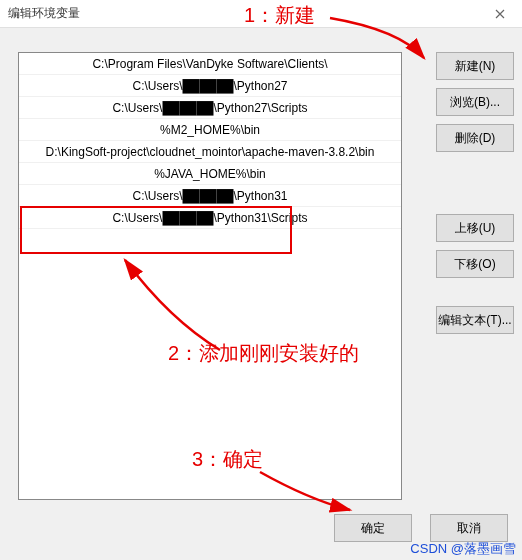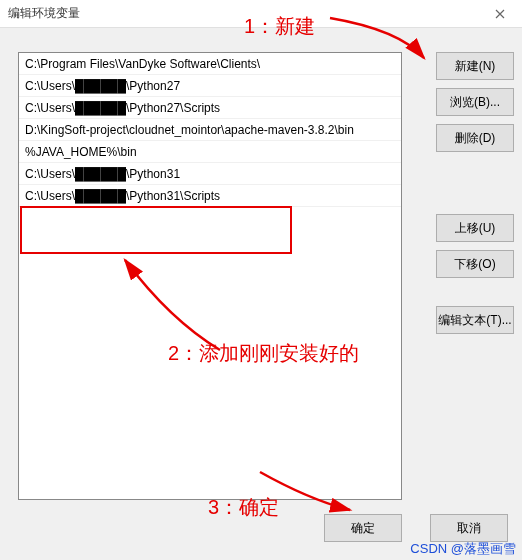--- a/index.html
+++ b/index.html
@@ -31,20 +31,21 @@
       top: 28px; left: 0; right: 0; bottom: 0;
       background: #f0f0f0;
     }
     .listbox {
       position: absolute;
       top: 24px; left: 18px;
       width: 384px; height: 448px;
       background: #fff;
       border: 1px solid #888;
       overflow: hidden;
+      text-align: center;
     }
     .list-item {
       height: 22px;
       line-height: 22px;
       padding: 0 6px;
       font-size: 12px;
       color: #000;
       border-bottom: 1px solid #f0f0f0;
       white-space: nowrap;
       overflow: hidden;
@@ -64,21 +65,21 @@
       font-size: 12px;
       cursor: pointer;
       font-family: inherit;
     }
     .btn-gap { height: 54px; }
     .btn-gap2 { height: 20px; }
     .bottom-btns {
       position: absolute;
       bottom: 18px; right: 14px;
       display: flex;
-      gap: 28px;
+      gap: 18px;
     }
     .bottom-btns .btn { width: 78px; margin-bottom: 0; }
     .red-box {
       position: absolute;
       border: 2px solid #E60000;
       pointer-events: none;
     }
     .anno {
       position: absolute;
       color: #E60000;
@@ -112,20 +113,21 @@
       </svg>
   </div>
 </div>
 
 <div class="content">
 
   <div class="listbox">
     <div class="list-item">C:\Program Files\VanDyke Software\Clients\</div>
     <div class="list-item">C:\Users\██████\Python27</div>
     <div class="list-item">C:\Users\██████\Python27\Scripts</div>
+    <div class="list-item">%M2_HOME%\bin</div>
     <div class="list-item">D:\KingSoft-project\cloudnet_mointor\apache-maven-3.8.2\bin</div>
     <div class="list-item">%JAVA_HOME%\bin</div>
     <div class="list-item">C:\Users\██████\Python31</div>
     <div class="list-item">C:\Users\██████\Python31\Scripts</div>
   </div>
 
   <div class="btns">
     <button class="btn">新建(N)</button>
     <button class="btn">浏览(B)...</button>
     <button class="btn">删除(D)</button>
@@ -138,25 +140,25 @@
 
   <div class="bottom-btns">
     <button class="btn">确定</button>
     <button class="btn">取消</button>
   </div>
 
 </div>
 
 <div class="red-box" style="top:206px; left:20px; width:272px; height:48px;"></div>
 
-<div class="anno" style="top:13px; left:244px;">1：新建</div>
+<div class="anno" style="top:2px; left:244px;">1：新建</div>
 <div class="anno" style="top:340px; left:168px; text-align:center;">
   <div>2：添加刚刚安装好的</div>
 </div>
-<div class="anno" style="top:446px; left:208px;margin-top:48px;">3：确定</div>
+<div class="anno" style="top:446px; left:192px;">3：确定</div>
 
 <svg class="arrows">
   <defs>
     <marker id="ah" markerWidth="10" markerHeight="10" refX="8" refY="3" orient="auto">
       <path d="M0,0 L9,3 L0,6 Z" fill="#E60000"></path>
     </marker>
   </defs>
 
   <path d="M330 18 Q400 30 424 58" stroke="#E60000" stroke-width="2.5" fill="none" marker-end="url(#ah)"></path>
 

